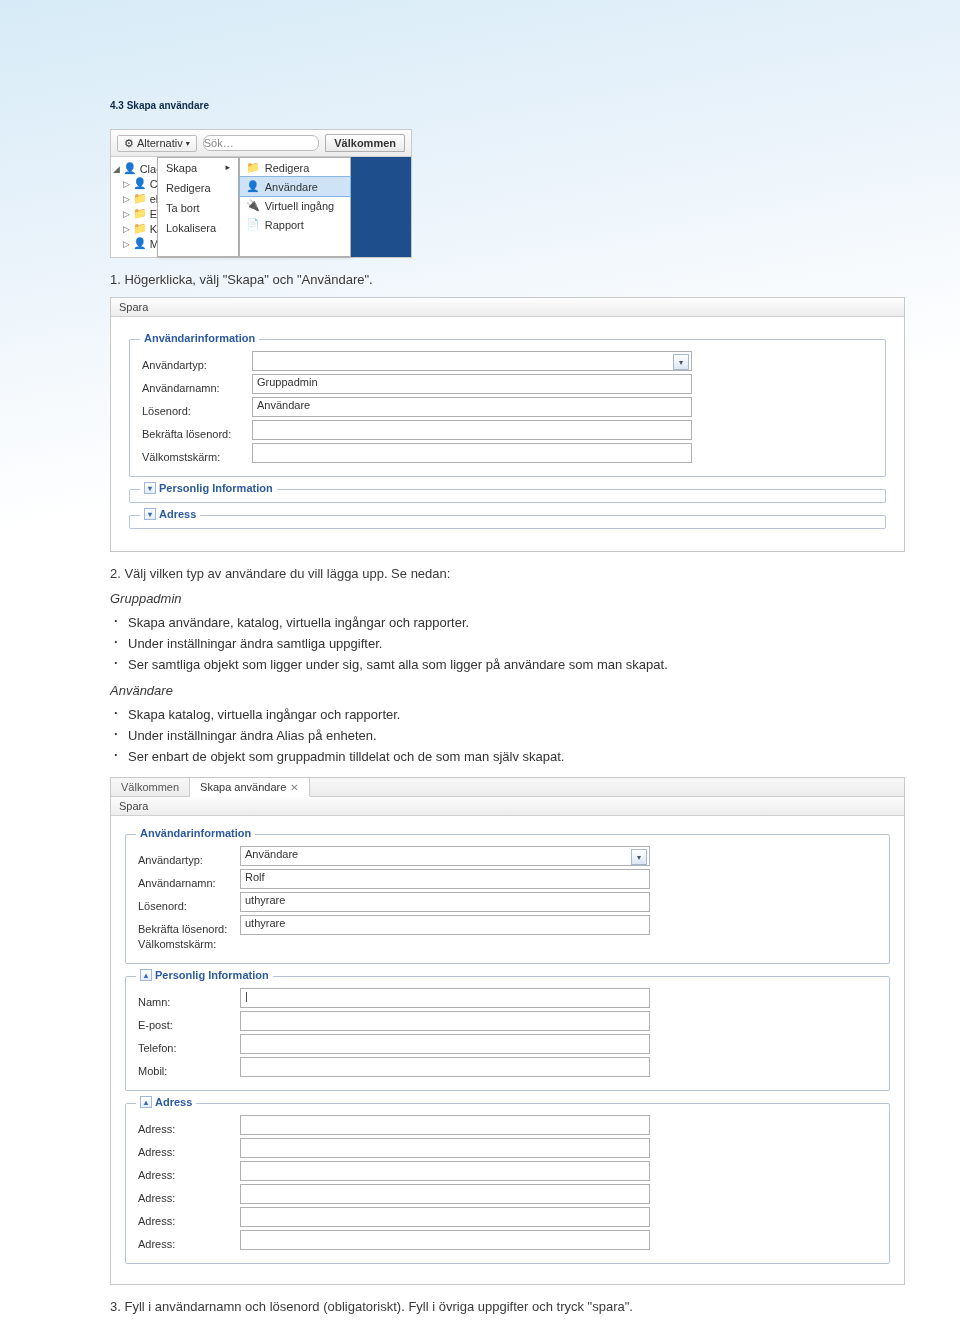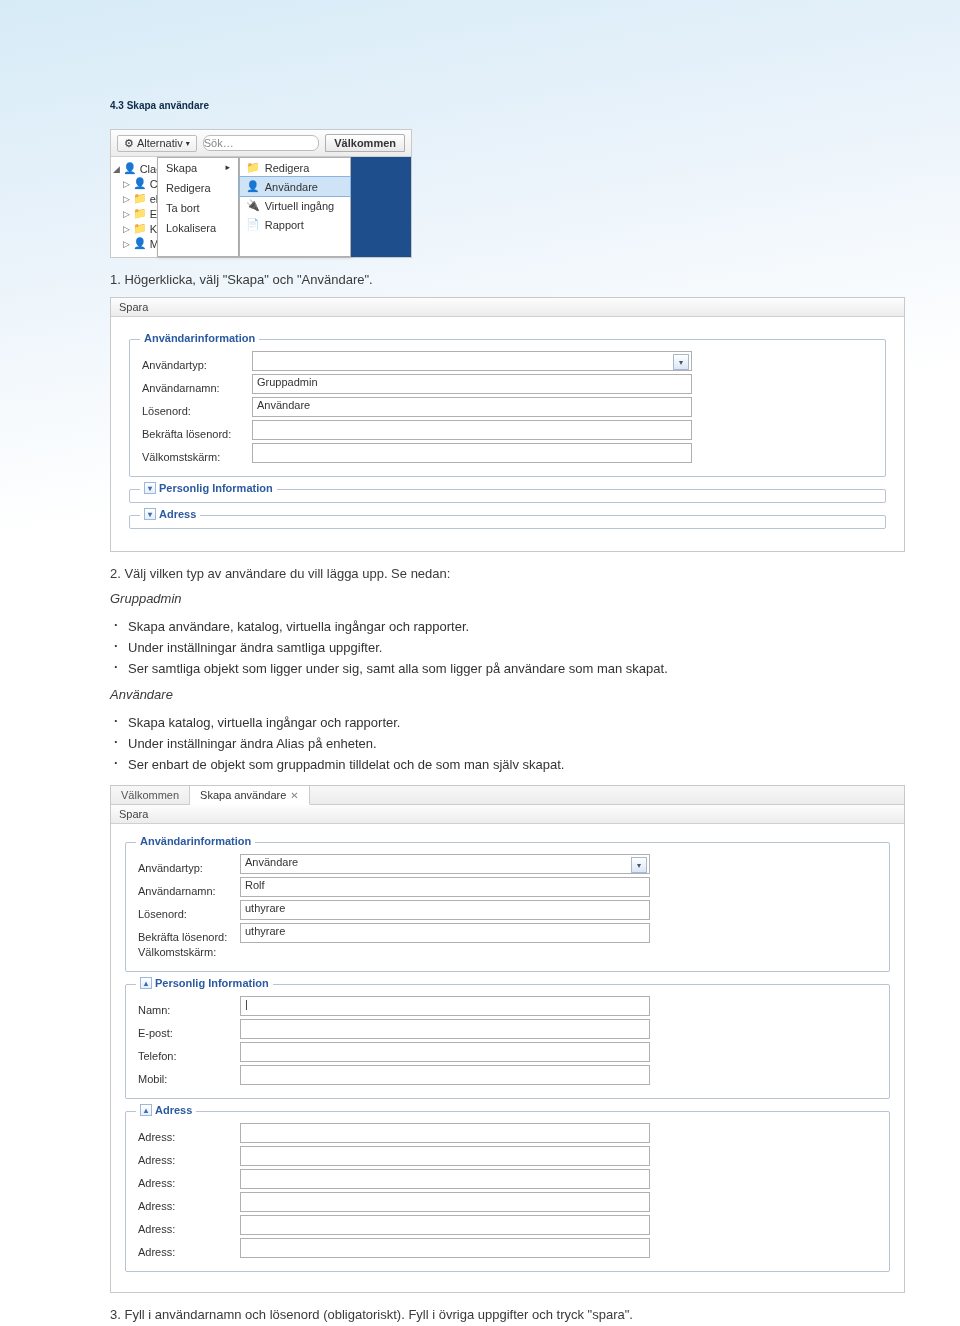--- a/index.html
+++ b/index.html
@@ -1,20 +1,20 @@
 <!DOCTYPE html>
 <html><head>
 <meta charset="utf-8">
 <style>
 html,body{margin:0;padding:0;font-family:Arial,Helvetica,sans-serif;font-size:13px;color:#333;background:#fff}
 .page{width:960px;min-height:1326px;position:relative;background:linear-gradient(170deg,#d6ebf7 0%,#e8f2fa 15%,#fff 35%,#fff 100%);box-sizing:border-box;padding:100px 55px 40px 110px}
 h3{font-size:10px;font-weight:bold;color:#0d2a4a;margin:0 0 18px 0}
 .step{font-size:13px;color:#3a3a3a;margin:14px 0 10px 0}
 .italic{font-style:italic;color:#3a3a3a;margin:4px 0 6px 0}
-ul.bul{list-style:none;padding:0;margin:10px 0 8px 0}
+ul.bul{list-style:none;padding:0;margin:2px 0 8px 0}
 ul.bul li{position:relative;padding:3px 0 3px 18px;font-size:13px;color:#333}
 ul.bul li:before{content:"·";position:absolute;left:4px;top:1px;color:#333;font-weight:bold}
 
 
 .ss1{width:300px;border:1px solid #c9c9c9;background:#fff;font-size:11px;margin-bottom:14px}
 .ss1 .toolbar{display:flex;align-items:center;gap:6px;padding:4px 6px;background:linear-gradient(#fdfdfd,#ececec);border-bottom:1px solid #d0d0d0}
 .ss1 .btn-alt{background:linear-gradient(#fefefe,#eee);border:1px solid #bcbcbc;border-radius:2px;padding:1px 6px;display:flex;align-items:center;gap:3px}
 .ss1 .search{flex:1;border:1px solid #bcbcbc;border-radius:7px;padding:1px 0;color:#888;background:#fff}
 .ss1 .welcome-tab{border:1px solid #b0b0b0;border-radius:2px 2px 0 0;padding:2px 8px;background:linear-gradient(#fff,#e9e9e9);font-weight:bold}
 .ss1 .body{display:flex;background:#fff}

